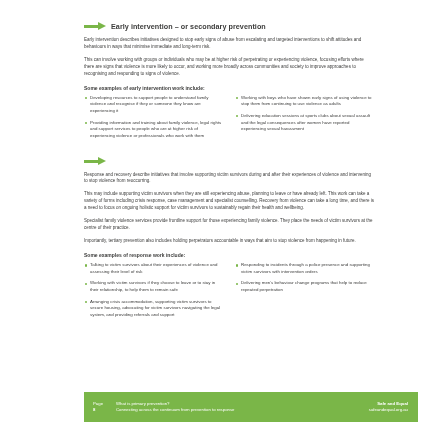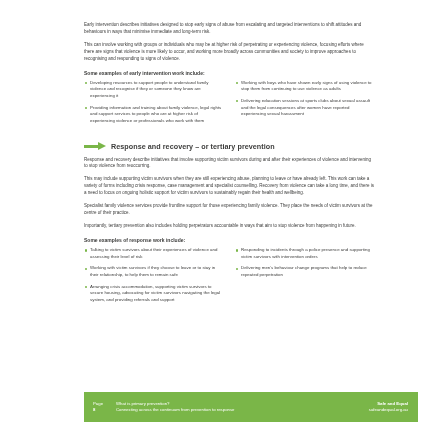--- a/index.html
+++ b/index.html
@@ -176,20 +176,27 @@
   }
 </style>
 </head>
 <body>
 
 <div class="page">
 
   <div class="content">
 
     <div>
+      <div class="section-head">
+        <span class="arrow-icon">
+          <span class="shaft"></span>
+            <span class="head"></span>
+        </span>
+        <span class="section-title">Early intervention – or secondary prevention</span>
+      </div>
 
       <p class="body">Early intervention describes initiatives designed to stop early signs of abuse from escalating and targeted interventions to shift attitudes and behaviours in ways that minimise immediate and long-term risk.</p>
       <p class="body">This can involve working with groups or individuals who may be at higher risk of perpetrating or experiencing violence, focusing efforts where there are signs that violence is more likely to occur, and working more broadly across communities and society to improve approaches to recognising and responding to signs of violence.</p>
 
       <div class="examples-title">Some examples of early intervention work include:</div>
 
       <div class="cols">
         <div class="col">
           <ul class="bullets">
             <li>Developing resources to support people to understand family violence and recognise if they or someone they know are experiencing it</li>
@@ -206,21 +213,20 @@
     </div>
 
     <div class="spacer-lg"></div>
 
     <div>
       <div class="section-head">
         <span class="arrow-icon">
           <span class="shaft"></span>
             <span class="head"></span>
         </span>
-        <span class="section-title">Response and recovery – or tertiary prevention</span>
       </div>
 
       <p class="body">Response and recovery describe initiatives that involve supporting victim survivors during and after their experiences of violence and intervening to stop violence from reoccurring.</p>
       <p class="body">This may include supporting victim survivors when they are still experiencing abuse, planning to leave or have already left. This work can take a variety of forms including crisis response, case management and specialist counselling. Recovery from violence can take a long time, and there is a need to focus on ongoing holistic support for victim survivors to sustainably regain their health and wellbeing.</p>
       <p class="body">Specialist family violence services provide frontline support for those experiencing family violence. They place the needs of victim survivors at the centre of their practice.</p>
       <p class="body">Importantly, tertiary prevention also includes holding perpetrators accountable in ways that aim to stop violence from happening in future.</p>
 
       <div class="examples-title">Some examples of response work include:</div>
 
       <div class="cols">

